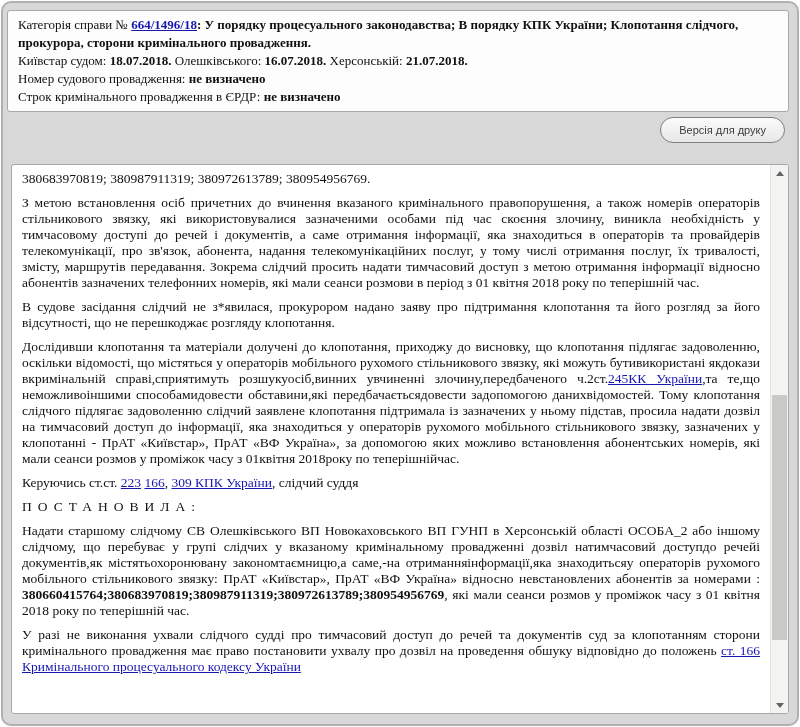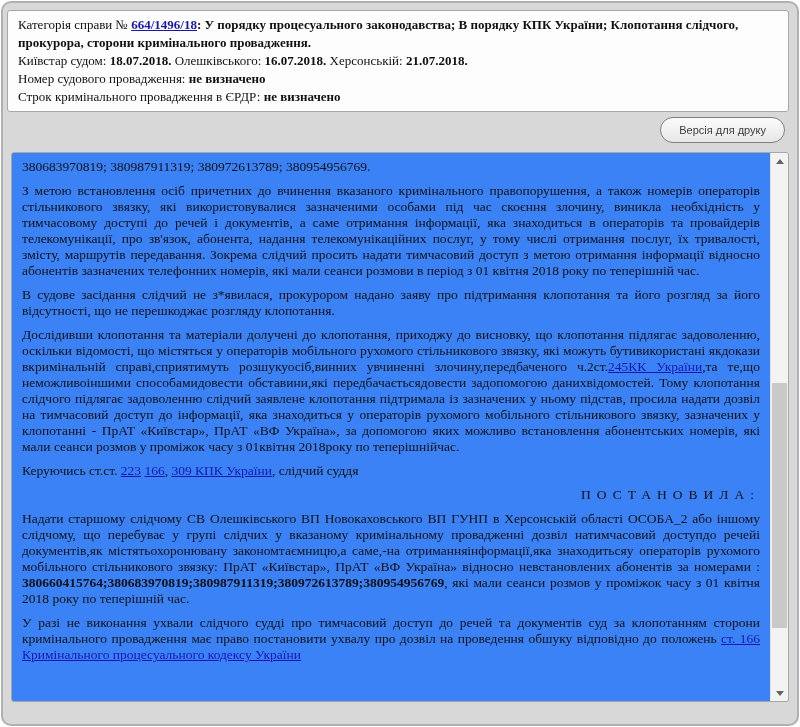--- a/index.html
+++ b/index.html
@@ -12,27 +12,27 @@
             border-radius:3px;padding:5px 10px;font-size:13px;line-height:18px;color:#111;}
   .meta-line{white-space:normal;}
   
   .toolbar{height:36px;position:relative;}
   .print-btn{position:absolute;right:12px;top:5px;height:26px;padding:0 18px;
              border:1px solid #7f7f7f;border-radius:13px;
              background:linear-gradient(#fbfbfb,#e7e7e7);
              font-family:"Liberation Sans", sans-serif;font-size:11px;color:#3c3c3c;
              cursor:pointer;line-height:24px;}
   
-  .doc-box{margin:4px 8px;background:#3b82f6;border:1px solid #a8a8a8;border-radius:3px;
+  .doc-box{margin:16px 8px;background:#ffffff;border:1px solid #a8a8a8;border-radius:3px;
            height:548px;position:relative;overflow:hidden;padding-left:43px;}
   .doc-content{position:absolute;left:0;top:0;right:18px;bottom:0;
                padding:6px 10px 0 10px;overflow:hidden;
                font-size:13.5px;line-height:16px;color:#111;}
   .para{margin:0 0 8px 0;text-align:justify;}
-  .para.center{text-align:right;letter-spacing:6px;}
+  .para.center{text-align:left;letter-spacing:6px;}
   .lnk{color:#1717b0;text-decoration:underline;cursor:pointer;}
   .b{font-weight:bold;}
   
   .scrollbar{position:absolute;top:0;right:0;width:17px;height:100%;
              background:#f3f3f1;border-left:1px solid #e3e3e1;}
   .sb-btn{position:absolute;left:0;width:17px;height:16px;background:#f3f3f1;
           display:flex;align-items:center;justify-content:center;cursor:pointer;}
   .sb-btn.up{top:0;}
   .sb-btn.down{bottom:0;}
   .tri-up{width:0;height:0;border-left:4px solid transparent;

